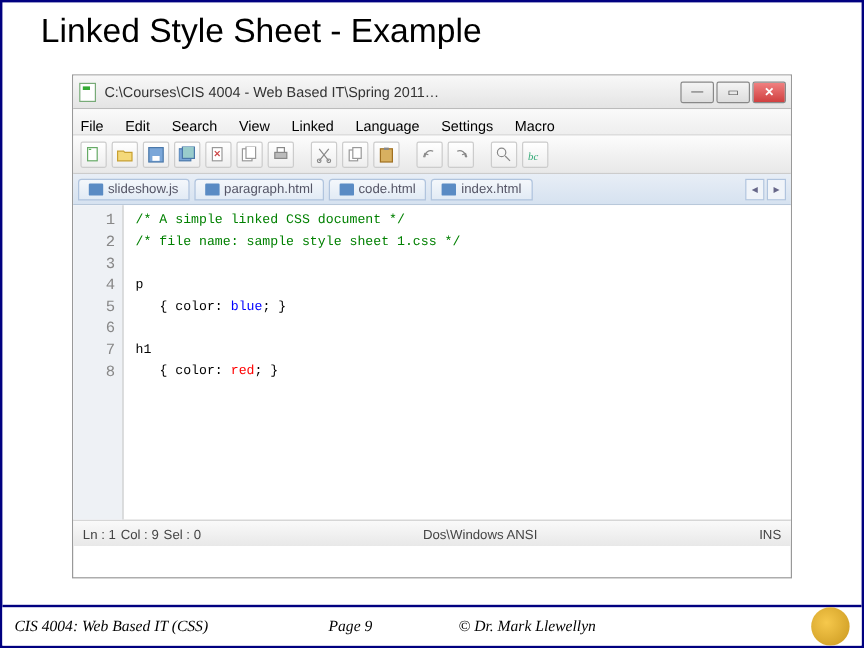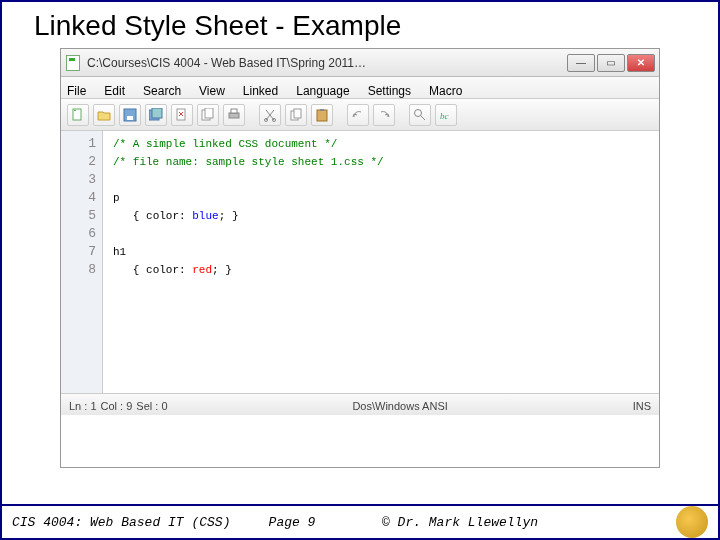--- a/index.html
+++ b/index.html
@@ -1,19 +1,19 @@
 <!DOCTYPE html>
 <html><head>
 <meta charset="utf-8">
 <style>
   * { box-sizing: border-box; margin: 0; padding: 0; }
   body { width: 720px; height: 540px; background: #fff; font-family: Arial, sans-serif; overflow: hidden; }
   .slide { width: 720px; height: 540px; border: 2px solid #000080; position: relative; }
   .title { font-size: 28px; padding: 8px 0 6px; color: #000; margin-left: 32px; }
-  .app-window { margin: 0 58px; border: 1px solid #999; background: #fff; height: 420px; }
+  .app-window { margin: 14px 58px; border: 1px solid #999; background: #fff; height: 420px; }
   .titlebar { height: 28px; background: linear-gradient(#f8f8f8,#e4e4e4); display: flex; align-items: center; padding: 0 4px; border-bottom: 1px solid #bbb; }
   .tb-icon { width: 16px; height: 16px; margin-right: 6px; position: relative; }
   .tb-icon::before { content: ""; position: absolute; width: 12px; height: 14px; background: #fff; border: 1px solid #7a7; left: 1px; top: 0; }
   .tb-icon::after { content: ""; position: absolute; width: 6px; height: 3px; background: #3a3; left: 4px; top: 3px; }
   .tb-title { flex: 1; font-size: 12px; color: #333; }
   .winbtns { display: flex; gap: 2px; }
   .winbtn { width: 28px; height: 18px; border: 1px solid #888; border-radius: 2px; background: linear-gradient(#f4f4f4,#ddd); display: flex; align-items: center; justify-content: center; font-size: 10px; color: #444; }
   .winbtn.close { background: linear-gradient(#f08080,#d04040); color: #fff; font-weight: bold; }
   .menubar { height: 22px; background: linear-gradient(#fafafa,#eee); border-bottom: 1px solid #ccc; display: flex; align-items: flex-end; padding: 0 6px; font-size: 12px; gap: 18px; }
   .menubar2 { height: 20px; background: linear-gradient(#fafafa,#eee); border-bottom: 1px solid #ccc; display: flex; align-items: center; padding: 0 6px; font-size: 12px; gap: 14px; }
@@ -34,21 +34,21 @@
   .code div { height: 18px; line-height: 18px; white-space: pre; }
   .cm { color: #008000; }
   .sel { color: #000; }
   .kw { color: #000; }
   .colon { color: #000; }
   .val-blue { color: #0000ff; }
   .val-red { color: #ff0000; }
   .br { color: #000; }
   .statusbar { height: 22px; border-top: 1px solid #ccc; background: linear-gradient(#fafafa,#e8e8e8); display: flex; align-items: flex-start; font-size: 11px; padding: 6px 8px; gap: 4px; color: #444; }
   .statusbar .spacer { flex: 1; }
-  .footer { position: absolute; bottom: 0; left: 0; right: 0; height: 34px; border-top: 2px solid #000080; background: #fff; display: flex; align-items: center; padding: 0 10px; font-size: 13px; font-style: italic; font-family: Liberation Mono, monospace; }
+  .footer { position: absolute; bottom: 0; left: 0; right: 0; height: 34px; border-top: 2px solid #000080; background: #fff; display: flex; align-items: center; padding: 0 10px; font-size: 13px; font-style: italic; font-family: Liberation Serif, serif; }
   .footer .f1 { width: 220px; }
   .footer .f2 { width: 120px; text-align: center; }
   .footer .f3 { flex: 1; padding-left: 30px; }
   .logo { width: 32px; height: 32px; background: radial-gradient(circle at 40% 40%, #f6c84c, #c9971e); border-radius: 50%; margin-left: auto; }
 </style>
 </head>
 <body>
 
 <div class="slide">
   <div class="title">Linked Style Sheet - Example</div>
@@ -157,20 +157,42 @@
             <path d="M8 8l4 4" stroke="#888"></path>
           </svg>
         </div>
       <div class="tbtn">
           <svg viewBox="0 0 14 14">
             <text x="1" y="11" font-size="9" fill="#3a7" font-family="serif" font-style="italic">bc</text>
           </svg>
         </div>
     </div>
 
+    <div class="tabstrip">
+      <div class="tab">
+          <span class="fi"></span>
+          <span>slideshow.js</span>
+        </div>
+      <div class="tab">
+          <span class="fi"></span>
+          <span>paragraph.html</span>
+        </div>
+      <div class="tab">
+          <span class="fi"></span>
+          <span>code.html</span>
+        </div>
+      <div class="tab">
+          <span class="fi"></span>
+          <span>index.html</span>
+        </div>
+      <div class="tabnav">
+        <div class="nb">◂</div>
+        <div class="nb">▸</div>
+      </div>
+    </div>
 
     <div class="editor">
       <div class="gutter">
         <div>1</div>
           <div>2</div>
           <div>3</div>
           <div>4</div>
           <div>5</div>
           <div>6</div>
           <div>7</div>

